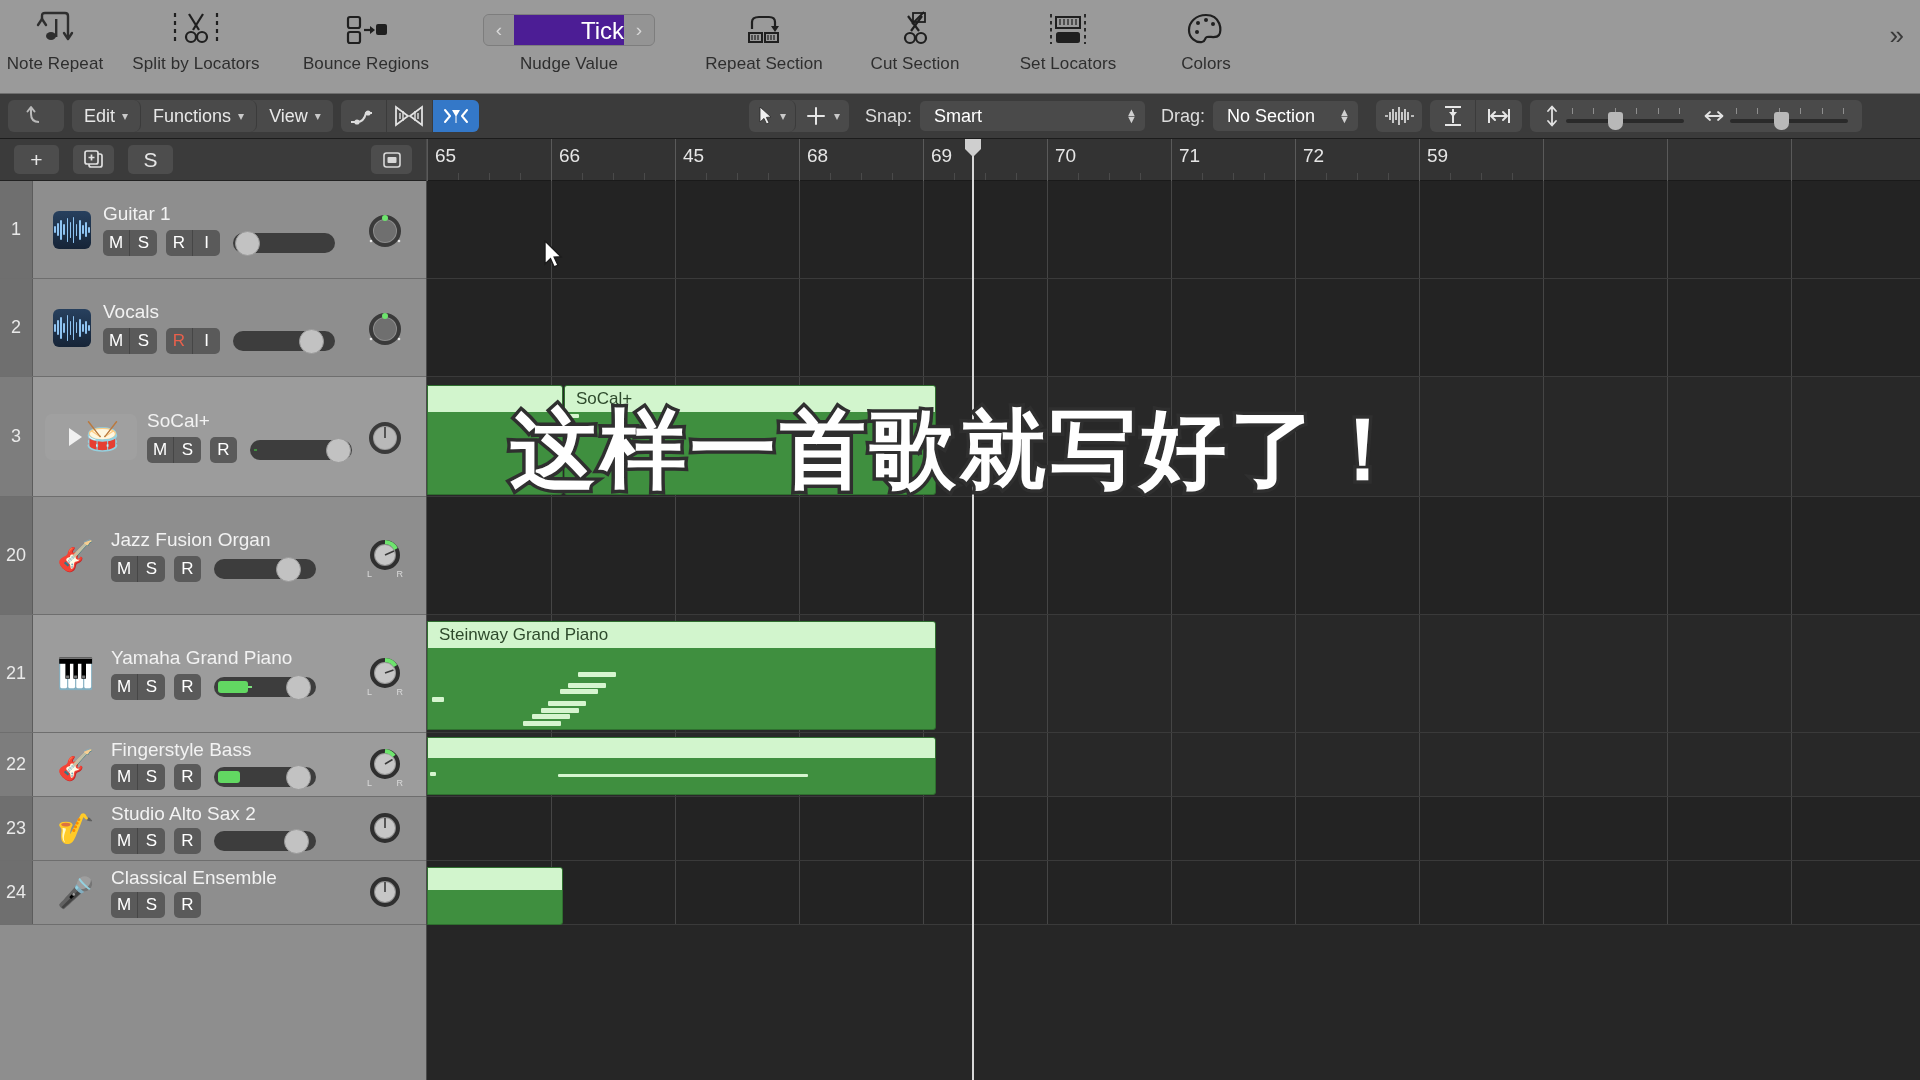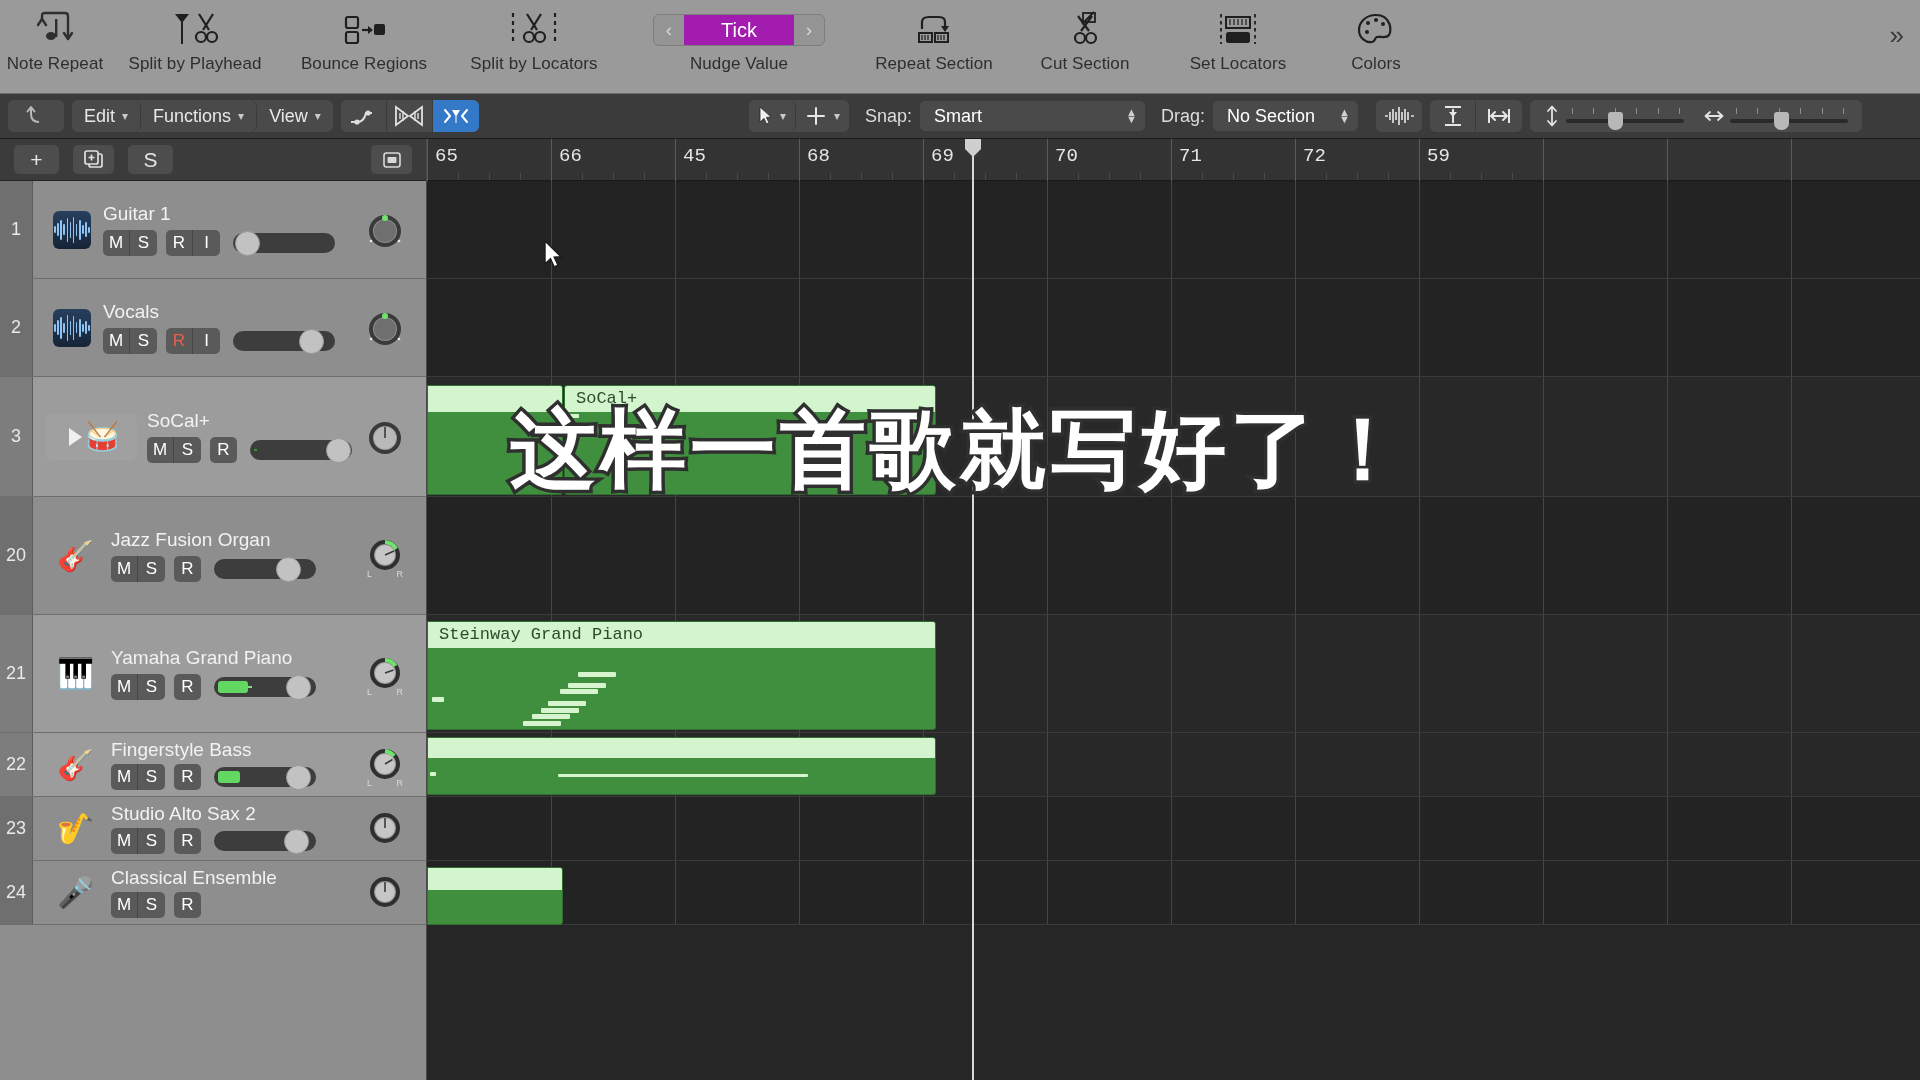--- a/index.html
+++ b/index.html
@@ -35,22 +35,22 @@
   .nudge-box {
     display: flex; align-items: center;
     background: #8b8b8b; border-radius: 6px; height: 32px; width: 172px;
     border: 1px solid #7d7d7d; overflow: hidden;
   }
   .nudge-arrow {
     width: 30px; height: 100%; display: flex; align-items: center; justify-content: center;
     color: #d8d8d8; font-size: 19px; background: #949494;
   }
   .nudge-val {
-    flex: 1; text-align: center; color: #fff; font-size: 20px;
-    background: #a21caf; height: 100%; line-height: 31px;
+    flex: 1; text-align: right; color: #fff; font-size: 24px;
+    background: #4c1d95; height: 100%; line-height: 31px;
   }
 
   
   #menubar {
     position: absolute; left: 0; top: 94px; width: 1920px; height: 45px;
     background: #3b3b3b;
     border-bottom: 1px solid #1c1c1c;
     display: flex; align-items: center; gap: 0px;
   }
   .mb-group {
@@ -177,21 +177,21 @@
     position: absolute; right: 20px; top: 50%; transform: translateY(-50%);
     width: 42px; height: 42px;
   }
   .pan svg { display: block; }
   .panlbl { position: absolute; left: 0; bottom: -2px; width: 42px;
     display: flex; justify-content: space-between; font-size: 9px; color: #dadada; padding: 0 3px; }
 
   
   #arrange {
     position: absolute; left: 427px; top: 139px; right: 0; bottom: 0;
-    background: #262626; overflow: hidden; font-family: Liberation Mono, monospace;
+    background: #262626; overflow: hidden;
   }
   #ruler {
     position: relative; height: 42px; background: #333333;
     border-bottom: 1px solid #1a1a1a;
   }
   .bar-tick { position: absolute; top: 0; width: 1px; height: 42px; background: #5a5a5a; }
   .bar-num { position: absolute; top: 6px; color: #e6e6e6; font-size: 19px; }
   .sub-tick { position: absolute; bottom: 0; width: 1px; height: 7px; background: #4a4a4a; }
 
   #lanes { position: absolute; left: 0; top: 42px; right: 0; bottom: 0; }
@@ -245,59 +245,46 @@
         <path d="M30 22 L34 28 L38 22" fill="none" stroke="#2e2e2e" stroke-width="2.4" stroke-linecap="round" stroke-linejoin="round"></path>
         <path d="M12 14 L8 8 L4 14" fill="none" stroke="#2e2e2e" stroke-width="2.4" stroke-linecap="round" stroke-linejoin="round"></path>
         <ellipse cx="17" cy="25" rx="5" ry="4" fill="#2e2e2e"></ellipse>
         <rect x="21" y="8" width="2.4" height="18" fill="#2e2e2e"></rect>
       </svg>
     </div>
     <div class="tb-label">Note Repeat</div>
   </div>
 
 
-  <div class="tb-item" style="width:170px;">
-    <div class="tb-icon">
-      <svg width="56" height="40" viewBox="0 0 56 40">
-        <path d="M8 4 L22 4 L15 13 Z" fill="#1f1f1f"></path>
-        <rect x="14" y="12" width="2" height="22" fill="#1f1f1f"></rect>
-        <path d="M32 4 L42 20" stroke="#1f1f1f" stroke-width="2.2" fill="none"></path>
-        <path d="M46 4 L36 20" stroke="#1f1f1f" stroke-width="2.2" fill="none"></path>
-        <circle cx="34" cy="27" r="5" fill="none" stroke="#1f1f1f" stroke-width="2.2"></circle>
-        <circle cx="45" cy="27" r="5" fill="none" stroke="#1f1f1f" stroke-width="2.2"></circle>
-      </svg>
-    </div>
-    <div class="tb-label">Split by Playhead</div>
-  </div>
-
-  <div class="tb-item" style="width:168px;">
-    <div class="tb-icon">
-      <svg width="48" height="38" viewBox="0 0 48 38">
-        <rect x="6" y="6" width="12" height="11" rx="2" fill="none" stroke="#1f1f1f" stroke-width="2.2"></rect>
-        <rect x="6" y="21" width="12" height="11" rx="2" fill="none" stroke="#1f1f1f" stroke-width="2.2"></rect>
-        <path d="M22 19 L31 19" stroke="#1f1f1f" stroke-width="2.2"></path>
-        <path d="M28 15 L33 19 L28 23" fill="#1f1f1f"></path>
-        <rect x="34" y="13" width="11" height="11" rx="2" fill="#1f1f1f"></rect>
-      </svg>
-    </div>
-    <div class="tb-label">Bounce Regions</div>
-  </div>
 
   <div class="tb-item" style="width:172px;">
     <div class="tb-icon">
       <svg width="58" height="40" viewBox="0 0 58 40">
         <path d="M8 3 L8 34" stroke="#1f1f1f" stroke-width="2.2" stroke-dasharray="4 4"></path>
         <path d="M50 3 L50 34" stroke="#1f1f1f" stroke-width="2.2" stroke-dasharray="4 4"></path>
         <path d="M22 4 L32 20" stroke="#1f1f1f" stroke-width="2.2" fill="none"></path>
         <path d="M36 4 L26 20" stroke="#1f1f1f" stroke-width="2.2" fill="none"></path>
         <circle cx="24" cy="27" r="5" fill="none" stroke="#1f1f1f" stroke-width="2.2"></circle>
         <circle cx="35" cy="27" r="5" fill="none" stroke="#1f1f1f" stroke-width="2.2"></circle>
       </svg>
     </div>
     <div class="tb-label">Split by Locators</div>
+  </div>
+
+  <div class="tb-item" style="width:168px;">
+    <div class="tb-icon">
+      <svg width="48" height="38" viewBox="0 0 48 38">
+        <rect x="6" y="6" width="12" height="11" rx="2" fill="none" stroke="#1f1f1f" stroke-width="2.2"></rect>
+        <rect x="6" y="21" width="12" height="11" rx="2" fill="none" stroke="#1f1f1f" stroke-width="2.2"></rect>
+        <path d="M22 19 L31 19" stroke="#1f1f1f" stroke-width="2.2"></path>
+        <path d="M28 15 L33 19 L28 23" fill="#1f1f1f"></path>
+        <rect x="34" y="13" width="11" height="11" rx="2" fill="#1f1f1f"></rect>
+      </svg>
+    </div>
+    <div class="tb-label">Bounce Regions</div>
   </div>
 
   <div class="tb-item" style="width:238px;">
     <div class="tb-icon">
       <div class="nudge-box">
         <div class="nudge-arrow">‹</div>
         <div class="nudge-val">Tick</div>
         <div class="nudge-arrow">›</div>
       </div>
     </div>

